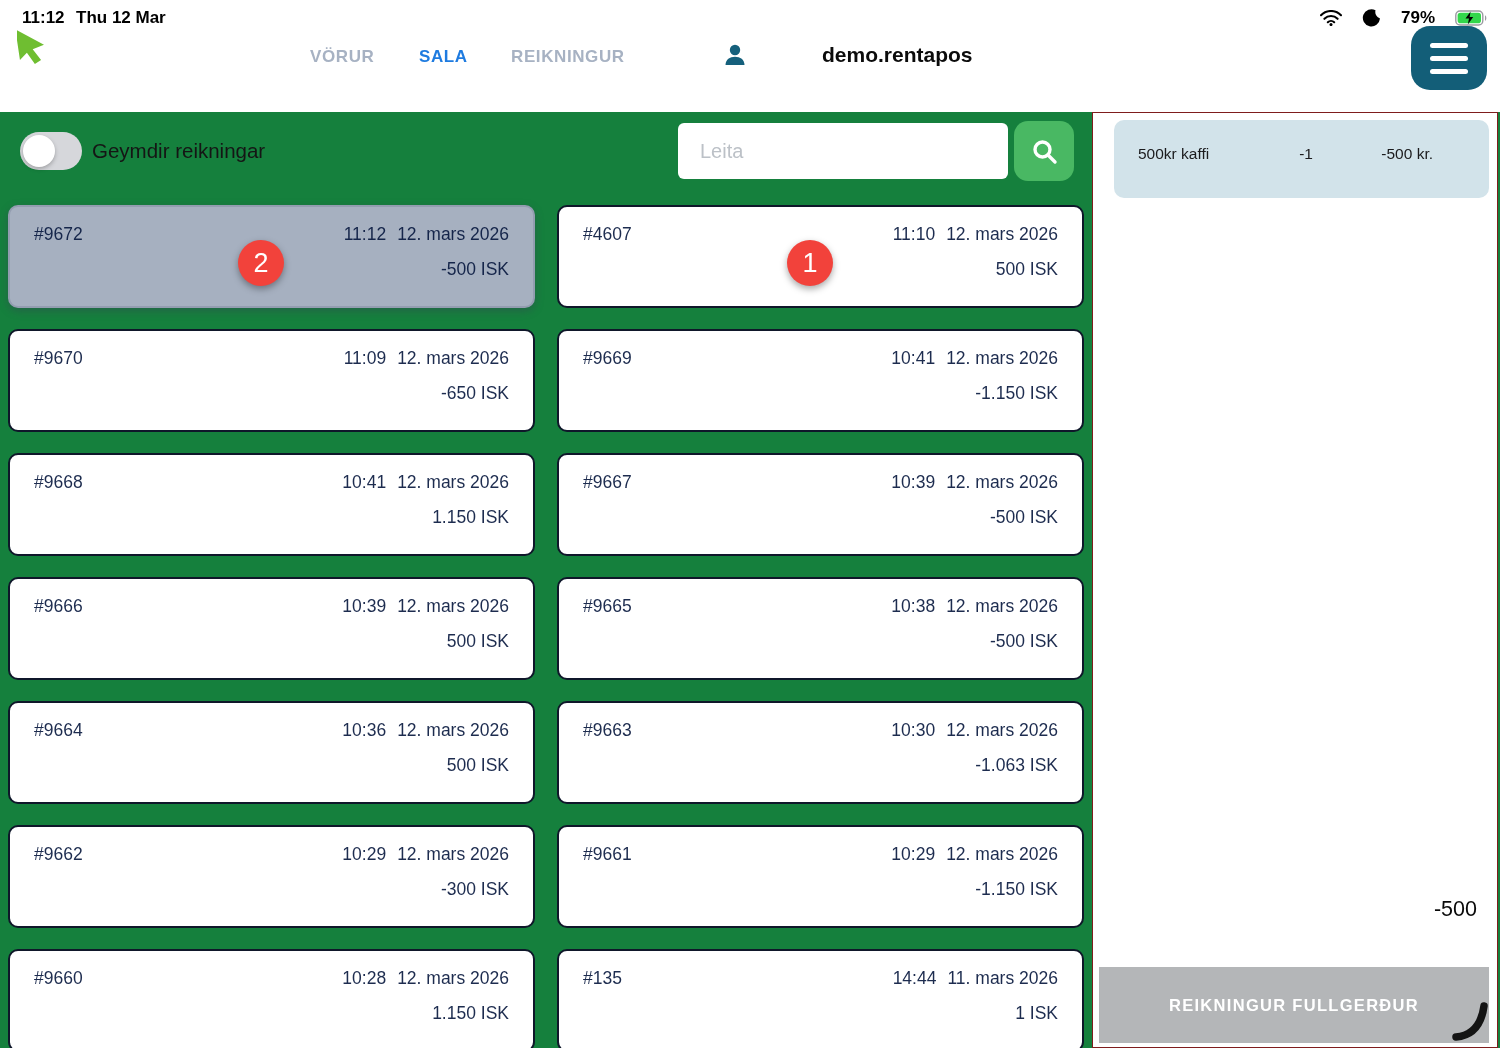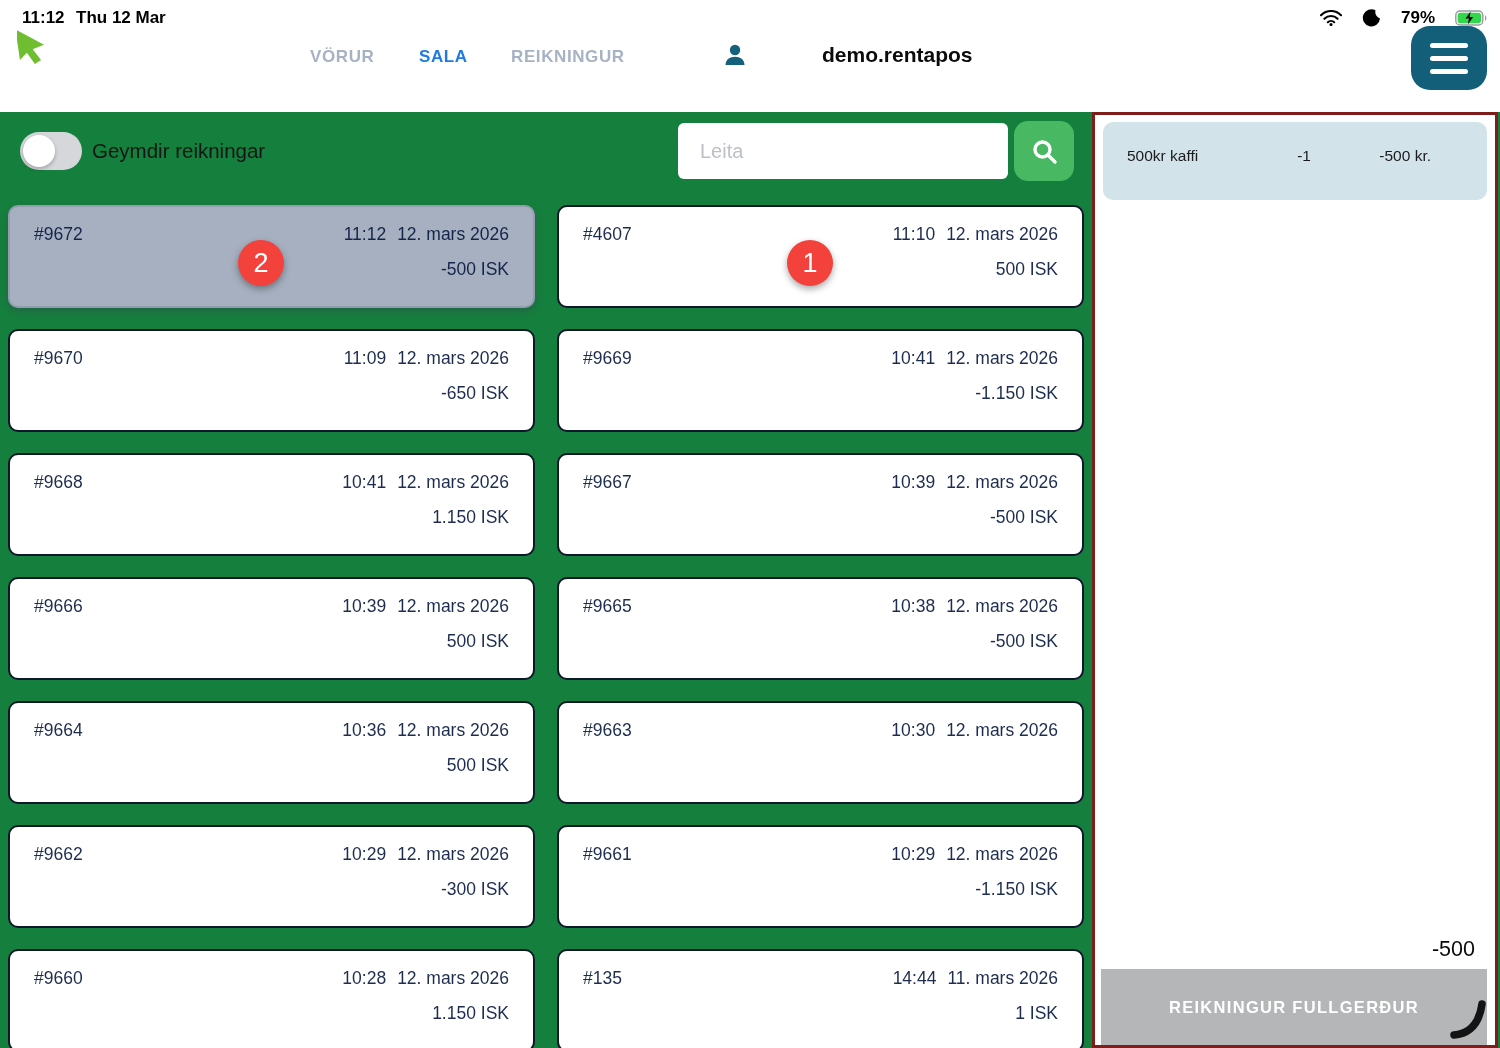--- a/index.html
+++ b/index.html
@@ -39,27 +39,27 @@
                 border-radius:10px;padding:17px 24px 0;color:#1d2c4f;font-size:17.5px;font-weight:500;cursor:pointer;}
   .receipt-card.selected{background:#a6b0c0;border-color:#939db0;box-shadow:0 3px 9px rgba(55,65,85,.45);color:#15254a;}
   .rc-top{display:flex;justify-content:space-between;align-items:flex-start;}
   .rc-when{display:flex;gap:11px;}
   .rc-amount{text-align:right;margin-top:14px;}
   .badge{position:absolute;left:228px;top:33px;width:46px;height:46px;border-radius:50%;background:#f2423b;
          color:#fff;font-size:27px;display:flex;align-items:center;justify-content:center;
          box-shadow:0 3px 7px rgba(0,0,0,.35);}
   
   .panel{position:absolute;left:1092px;top:112px;width:406px;height:936px;background:#fff;
-         border:3px solid #7f1d1d;box-sizing:border-box;}
+         border:1px solid #7f1d1d;box-sizing:border-box;padding-left:13px;}
   .cart-item{margin:7px 8px;height:78px;background:#d2e3ea;border-radius:10px;display:flex;align-items:center;
              padding:0 24px 10px;box-sizing:border-box;font-size:15.5px;color:#1b1b1d;cursor:pointer;}
   .ci-name{flex:1;}
   .ci-qty{width:56px;text-align:right;}
   .ci-amount{width:120px;text-align:right;margin-right:32px;}
-  .cart-total{position:absolute;right:20px;top:822px;font-size:21.5px;color:#0a0a0a;}
+  .cart-total{position:absolute;right:20px;top:784px;font-size:21.5px;color:#0a0a0a;}
   .submit-btn{position:absolute;left:6px;right:8px;top:854px;height:76px;border:none;background:#b4b6b8;
               color:#fff;font-family:"Liberation Sans",sans-serif;font-weight:700;font-size:16.5px;letter-spacing:1.3px;cursor:pointer;}
   .spinner-arc{position:absolute;right:3px;bottom:3px;}
 </style>
 </head>
 <body>
 
 <div class="screen">
 
   <div class="topbar">
@@ -223,20 +223,21 @@
   </div>
 
   <div class="receipt-card">
     <div class="rc-top">
       <span>#9663</span>
       <span class="rc-when">
         <span>10:30</span>
         <span>12. mars 2026</span>
       </span>
     </div>
+    <div class="rc-amount">-1.063 ISK</div>
   </div>
 
   <div class="receipt-card">
     <div class="rc-top">
       <span>#9662</span>
       <span class="rc-when">
         <span>10:29</span>
         <span>12. mars 2026</span>
       </span>
     </div>

